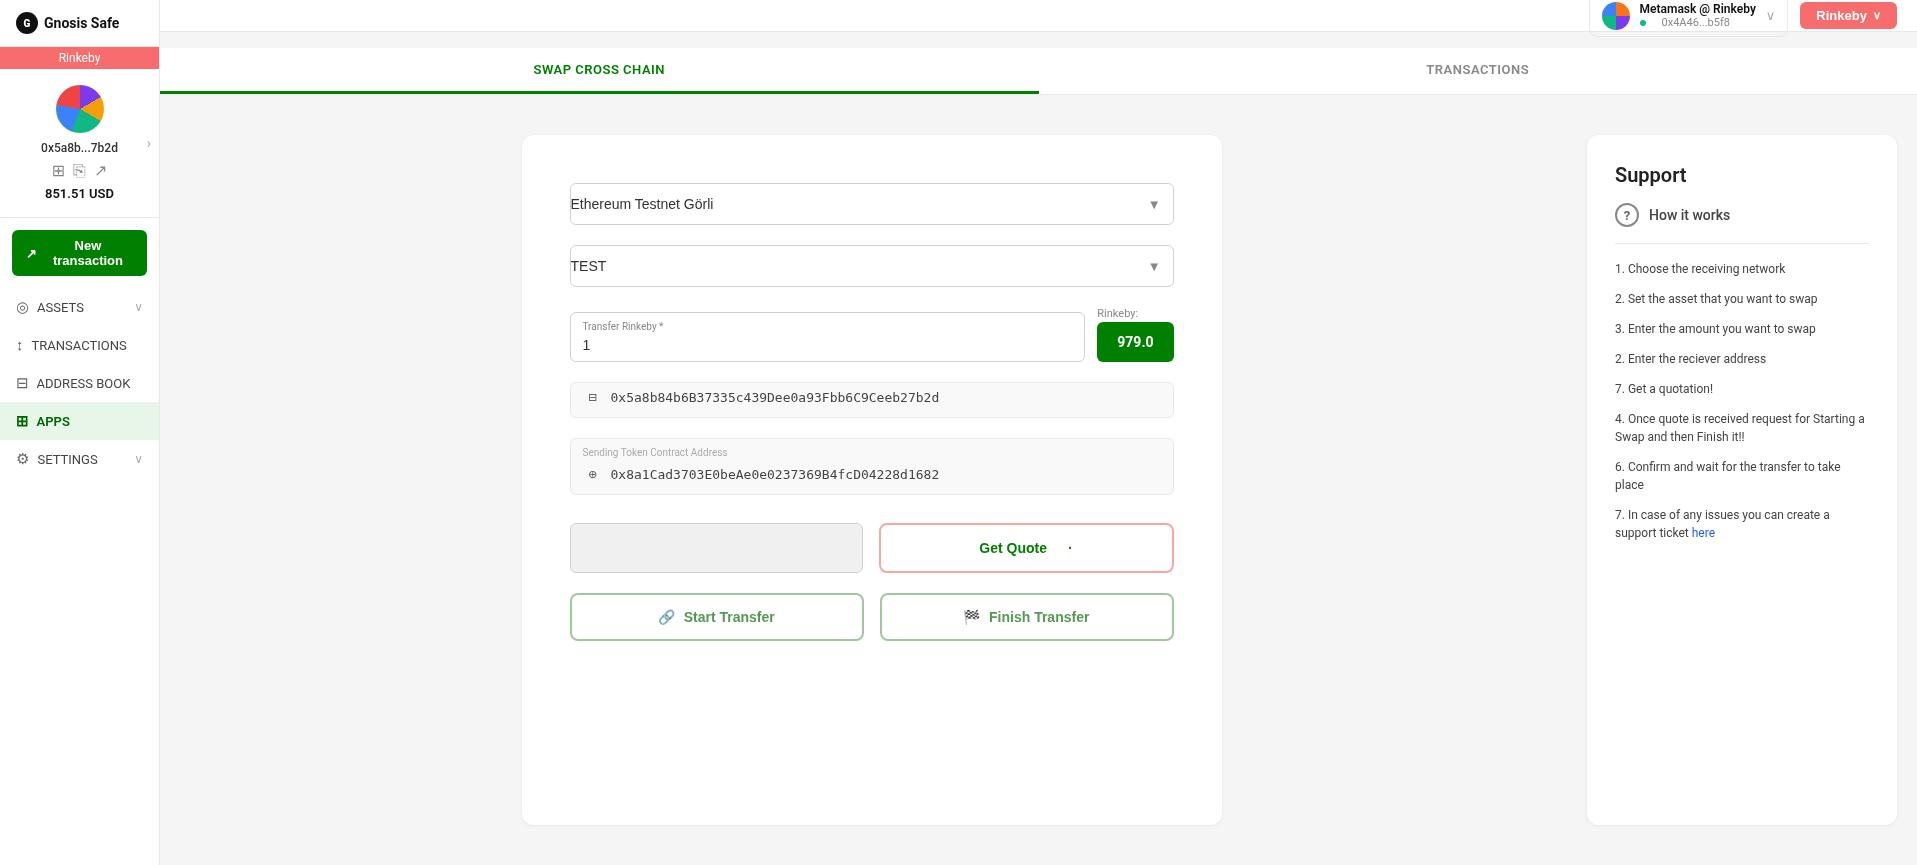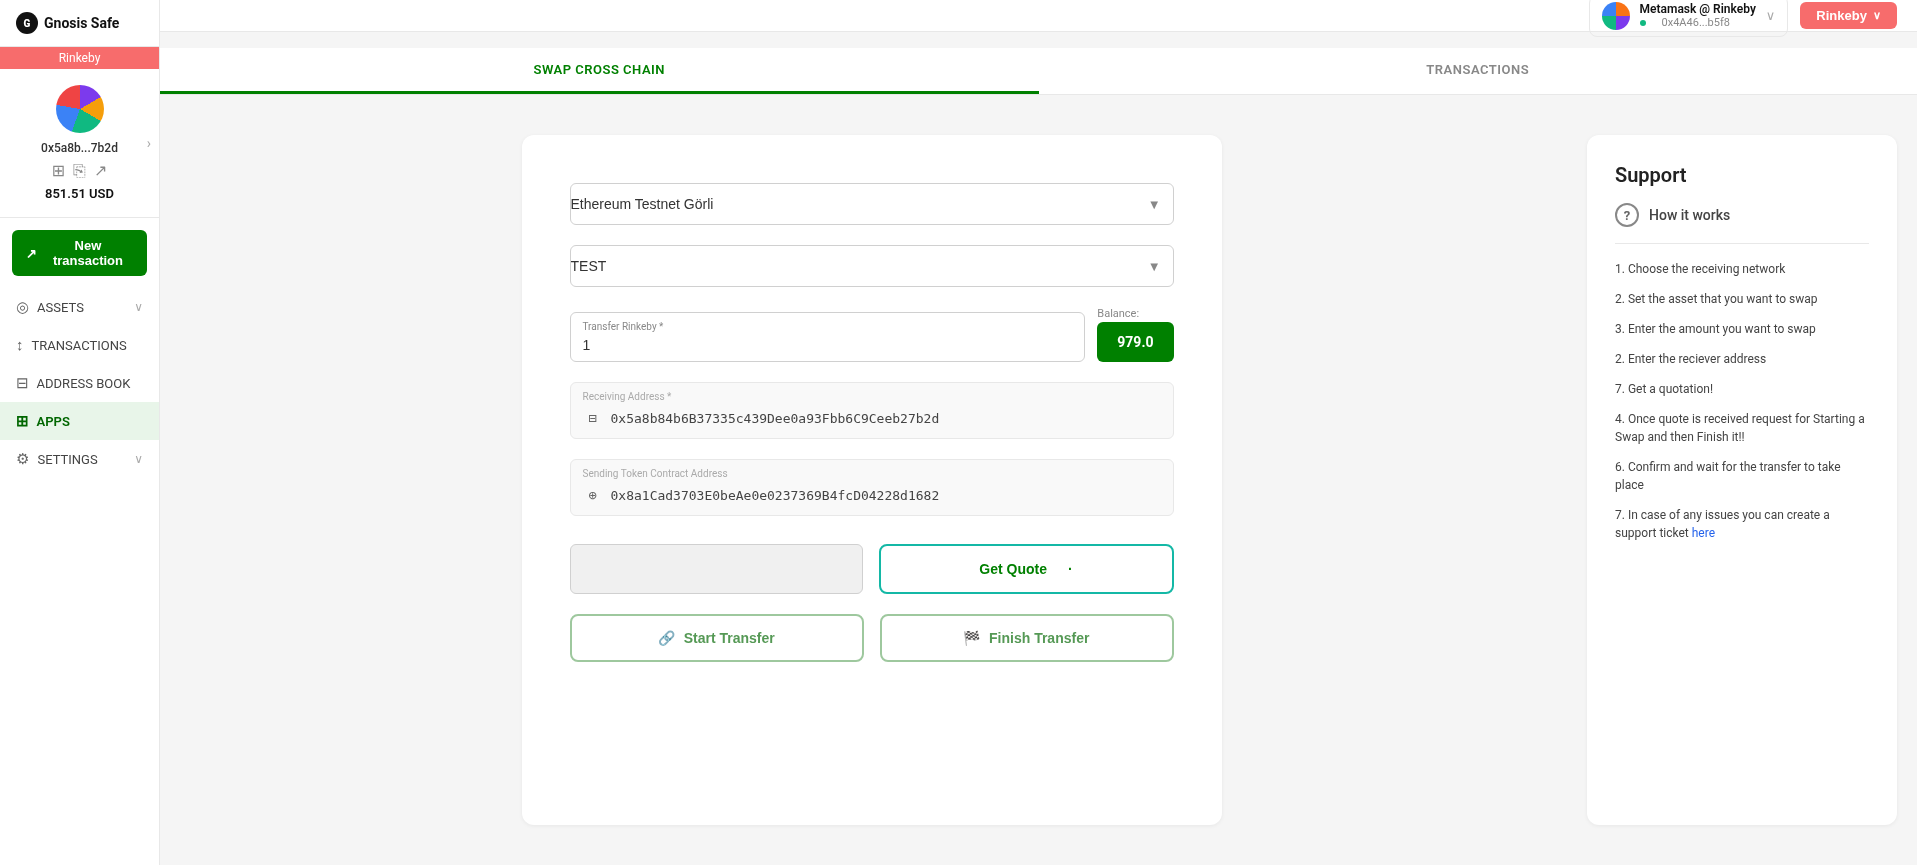--- a/index.html
+++ b/index.html
@@ -369,21 +369,21 @@
       flex: 1;
       background: #f0f0f0;
       border-radius: 6px;
       border: 1px solid #d0d0d0;
       min-height: 50px;
     }
 
     .btn-get-quote {
       flex: 1;
       padding: 14px 0;
-      border: 2px solid #14b8a6;
+      border: 2px solid #fca5a5;
       border-radius: 8px;
       background: #fff;
       color: #008000;
       font-size: 14px;
       font-weight: 600;
       cursor: pointer;
       display: flex;
       align-items: center;
       justify-content: center;
       gap: 21px;
@@ -587,27 +587,26 @@
           <span class="select-chevron">▼</span>
         </div>
       </div>
 
       <div class="amount-row">
         <div class="amount-field">
           <label>Transfer Rinkeby *</label>
           <input type="text" value="1" style="">
         </div>
         <div>
-          <div class="balance-label-above">Balance:</div>
+          <div class="balance-label-above">Rinkeby:</div>
           <div class="balance-badge">979.0</div>
         </div>
       </div>
 
       <div class="address-field">
-        <div class="address-field-label">Receiving Address *</div>
         <div class="address-field-value">
           <div class="addr-icon">⊟</div>
           <span>0x5a8b84b6B37335c439Dee0a93Fbb6C9Ceeb27b2d</span>
         </div>
       </div>
 
       <div class="address-field">
         <div class="address-field-label">Sending Token Contract Address</div>
         <div class="address-field-value">
           <div class="addr-icon">⊕</div>

